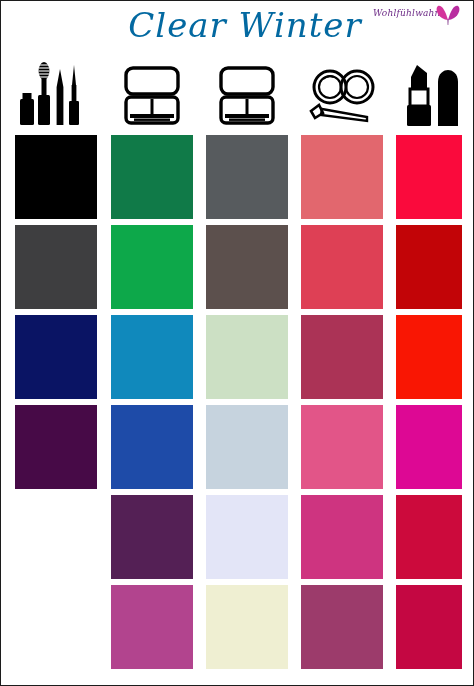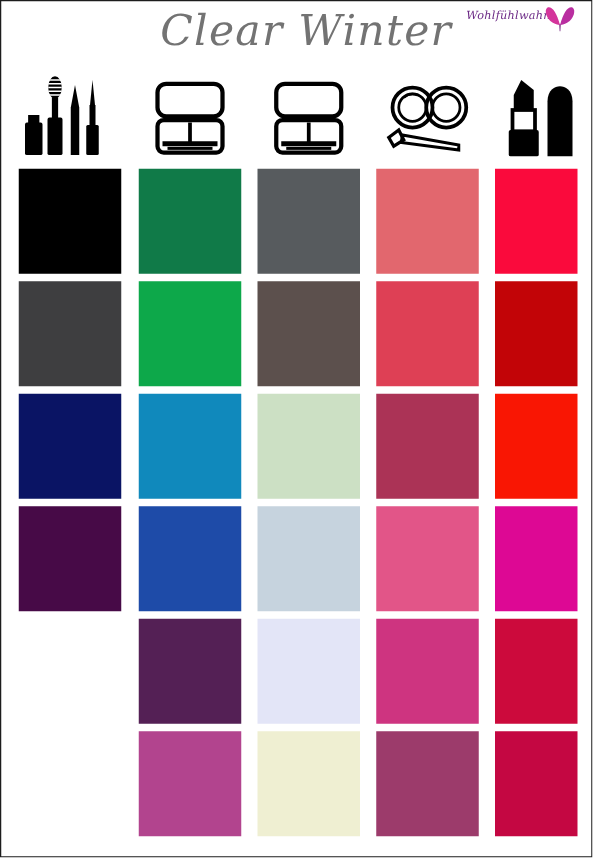--- a/index.html
+++ b/index.html
@@ -29,21 +29,21 @@
   #palette-title {
     position: absolute;
     left: 16px;
     right: 0;
     top: 4px;
     text-align: center;
     font-family: "DejaVu Serif", serif;
     font-style: italic;
     font-size: 34px;
     letter-spacing: 1px;
-    color: #737373;
+    color: #0369a1;
     white-space: nowrap;
   }
   #brand-logo {
     position: absolute;
     right: 4px;
     top: 3px;
     width: 96px;
     height: 24px;
   }
   #brand-text {

